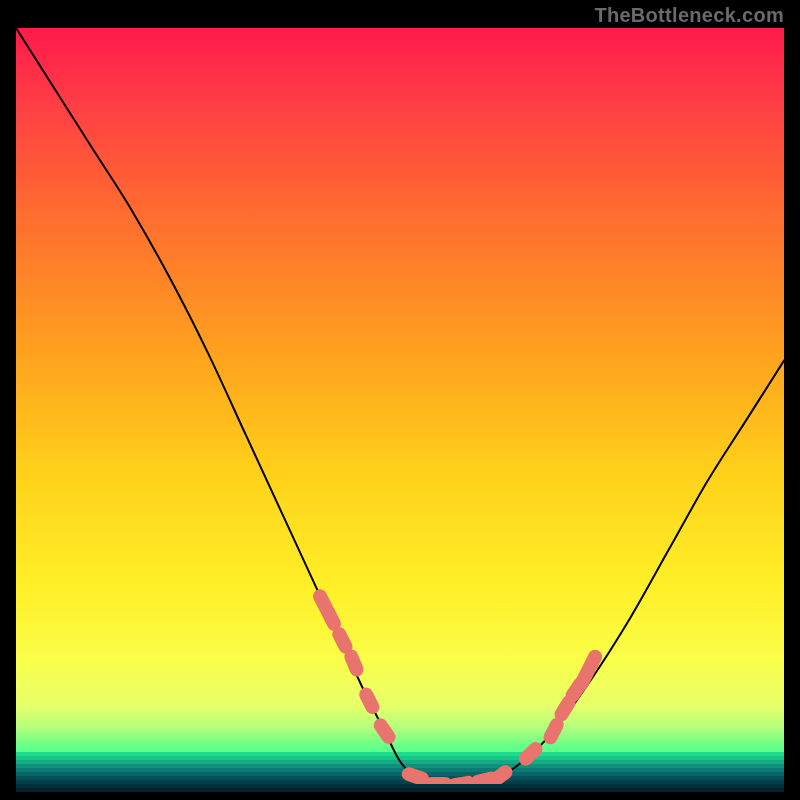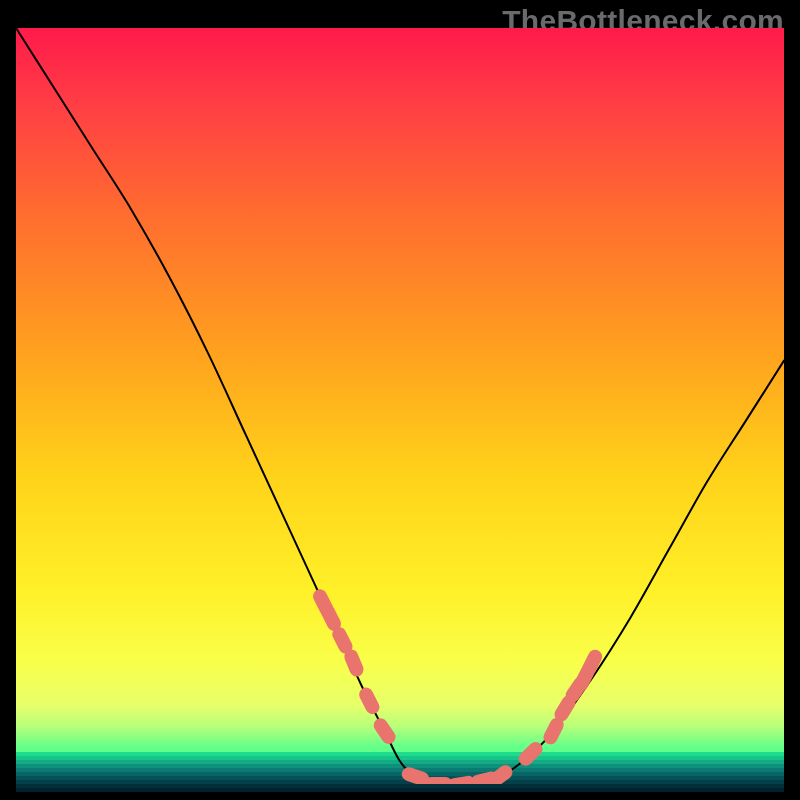--- a/index.html
+++ b/index.html
@@ -48,21 +48,21 @@
     );
   }
   .grad-band {
     height: 4px;
   }
   .watermark {
     position: absolute;
     right: 16px;
     top: 4px;
     color: #6a6a6a;
-    font-size: 30px;
+    font-size: 20px;
     font-weight: 600;
     letter-spacing: 0.3px;
     user-select: none;
   }
   svg.overlay {
     position: absolute;
     left: 0;
     top: 0;
     width: 768px;
     height: 756px;

